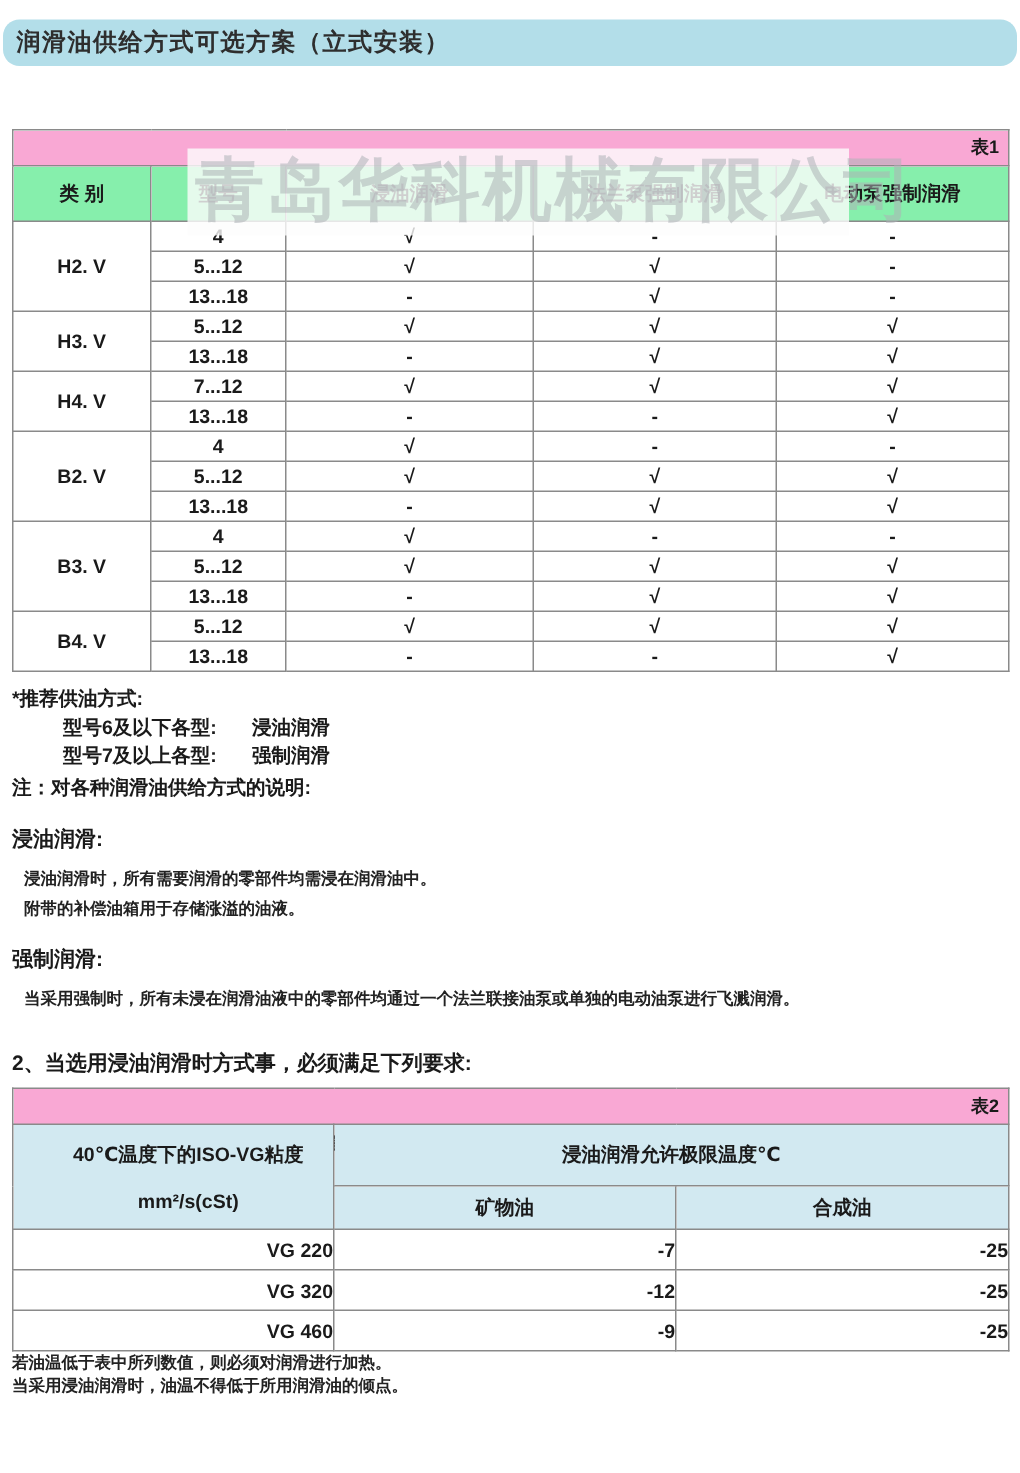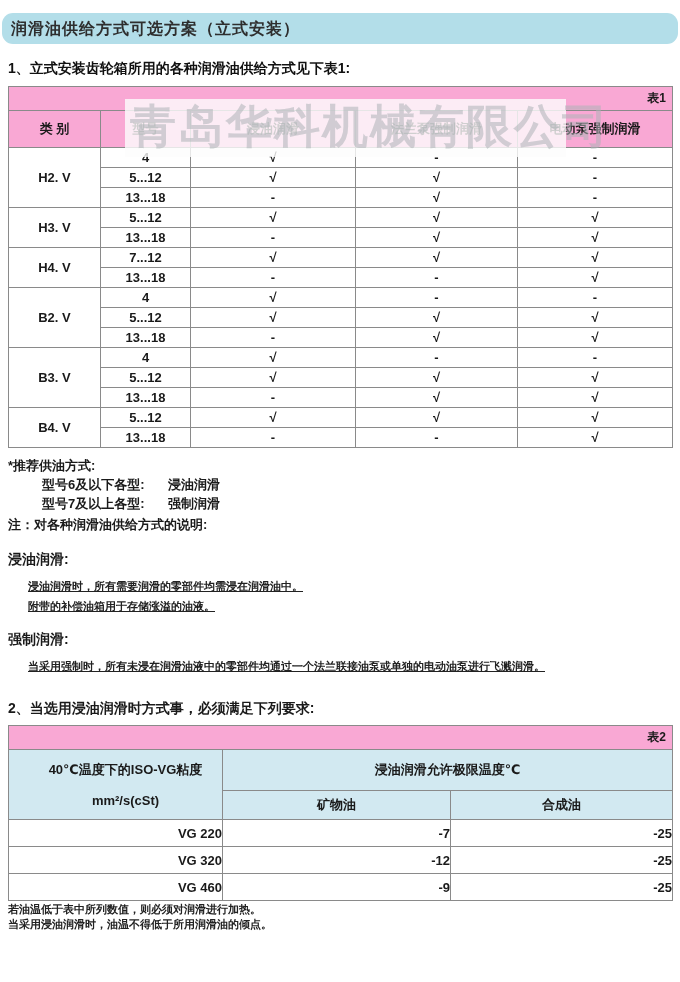--- a/index.html
+++ b/index.html
@@ -15,21 +15,21 @@
 
   
   .twrap { position:absolute; left:8px; width:664px; }
   .t1 { top:86px; }
   .t2 { top:725px; }
   table { width:664px; border-collapse:collapse; table-layout:fixed; }
   td,th { border:1px solid #8a8a8a; text-align:center; vertical-align:middle;
     font-size:13px; color:#1a1a1a; overflow:hidden; }
   .caption-cell { background:#f9a8d4; text-align:right; padding:3px 6px; height:21px;
     font-size:12px; font-weight:bold; }
-  .t1 th { background:#f9a8d4; height:37px; font-weight:bold; }
+  .t1 th { background:#86efac; height:37px; font-weight:bold; }
   .t1 tbody td { height:20px; font-weight:600; }
   .model-cell, .size-cell { font-weight:bold; }
 
   .t2 th { background:#d2e9f1; font-weight:bold; }
   .t2 .h1 { height:41px; }
   .t2 .h2 { height:29px; }
   .t2 tbody td { height:27px; font-weight:bold;text-align:right; }
   .visc-head div { line-height:15px;padding-left:20px; }
   .visc-head .l1 { margin-bottom:16px; }
 
@@ -41,38 +41,37 @@
     white-space:nowrap; letter-spacing:2px; pointer-events:none; z-index:6;
     font-family:"Liberation Sans","DejaVu Sans",sans-serif; }
 
   
   .notes { position:absolute; left:8px; top:457px; width:664px; }
   .b13 { font-size:13px; font-weight:bold; line-height:18px; }
   .rec-line { margin-left:34px; font-size:13px; font-weight:bold; line-height:19px; display:flex; }
   .rec-line .lab { width:126px; }
   .note-line { margin-top:3px; }
   .sec-title { font-size:14px; font-weight:bold; margin-top:17px; }
-  .para { margin-left:20px; margin-top:9px; font-size:11px; font-weight:bold;
-    line-height:16px; color:#222;text-decoration:underline; }
+  .para { margin-left:8px; margin-top:9px; font-size:11px; font-weight:bold;
+    line-height:16px; color:#222; }
   .s2-title { font-size:14px; font-weight:bold; margin-top:26px; }
   .s2-item { margin-left:167px; font-size:13px; font-weight:bold; line-height:19px; }
   .s2-items { margin-top:14px; }
 
   .foot-notes { position:absolute; left:8px; top:902px; font-size:11px; font-weight:bold;
     line-height:15px; color:#222; }
   .page-num { position:absolute; left:643px; top:980px; font-size:16px; color:#111; }
 </style>
 </head>
 <body>
 
 <div class="page">
 
   <div class="title-bar">润滑油供给方式可选方案（立式安装）</div>
 
-  <div class="intro">1、立式安装齿轮箱所用的各种润滑油供给方式见下表1:</div>
 
   <div class="twrap t1">
     <table>
       <colgroup>
         <col style="width:92px">
           <col style="width:90px">
           <col style="width:165px">
         <col style="width:162px">
           <col style="width:155px">
       </colgroup>

